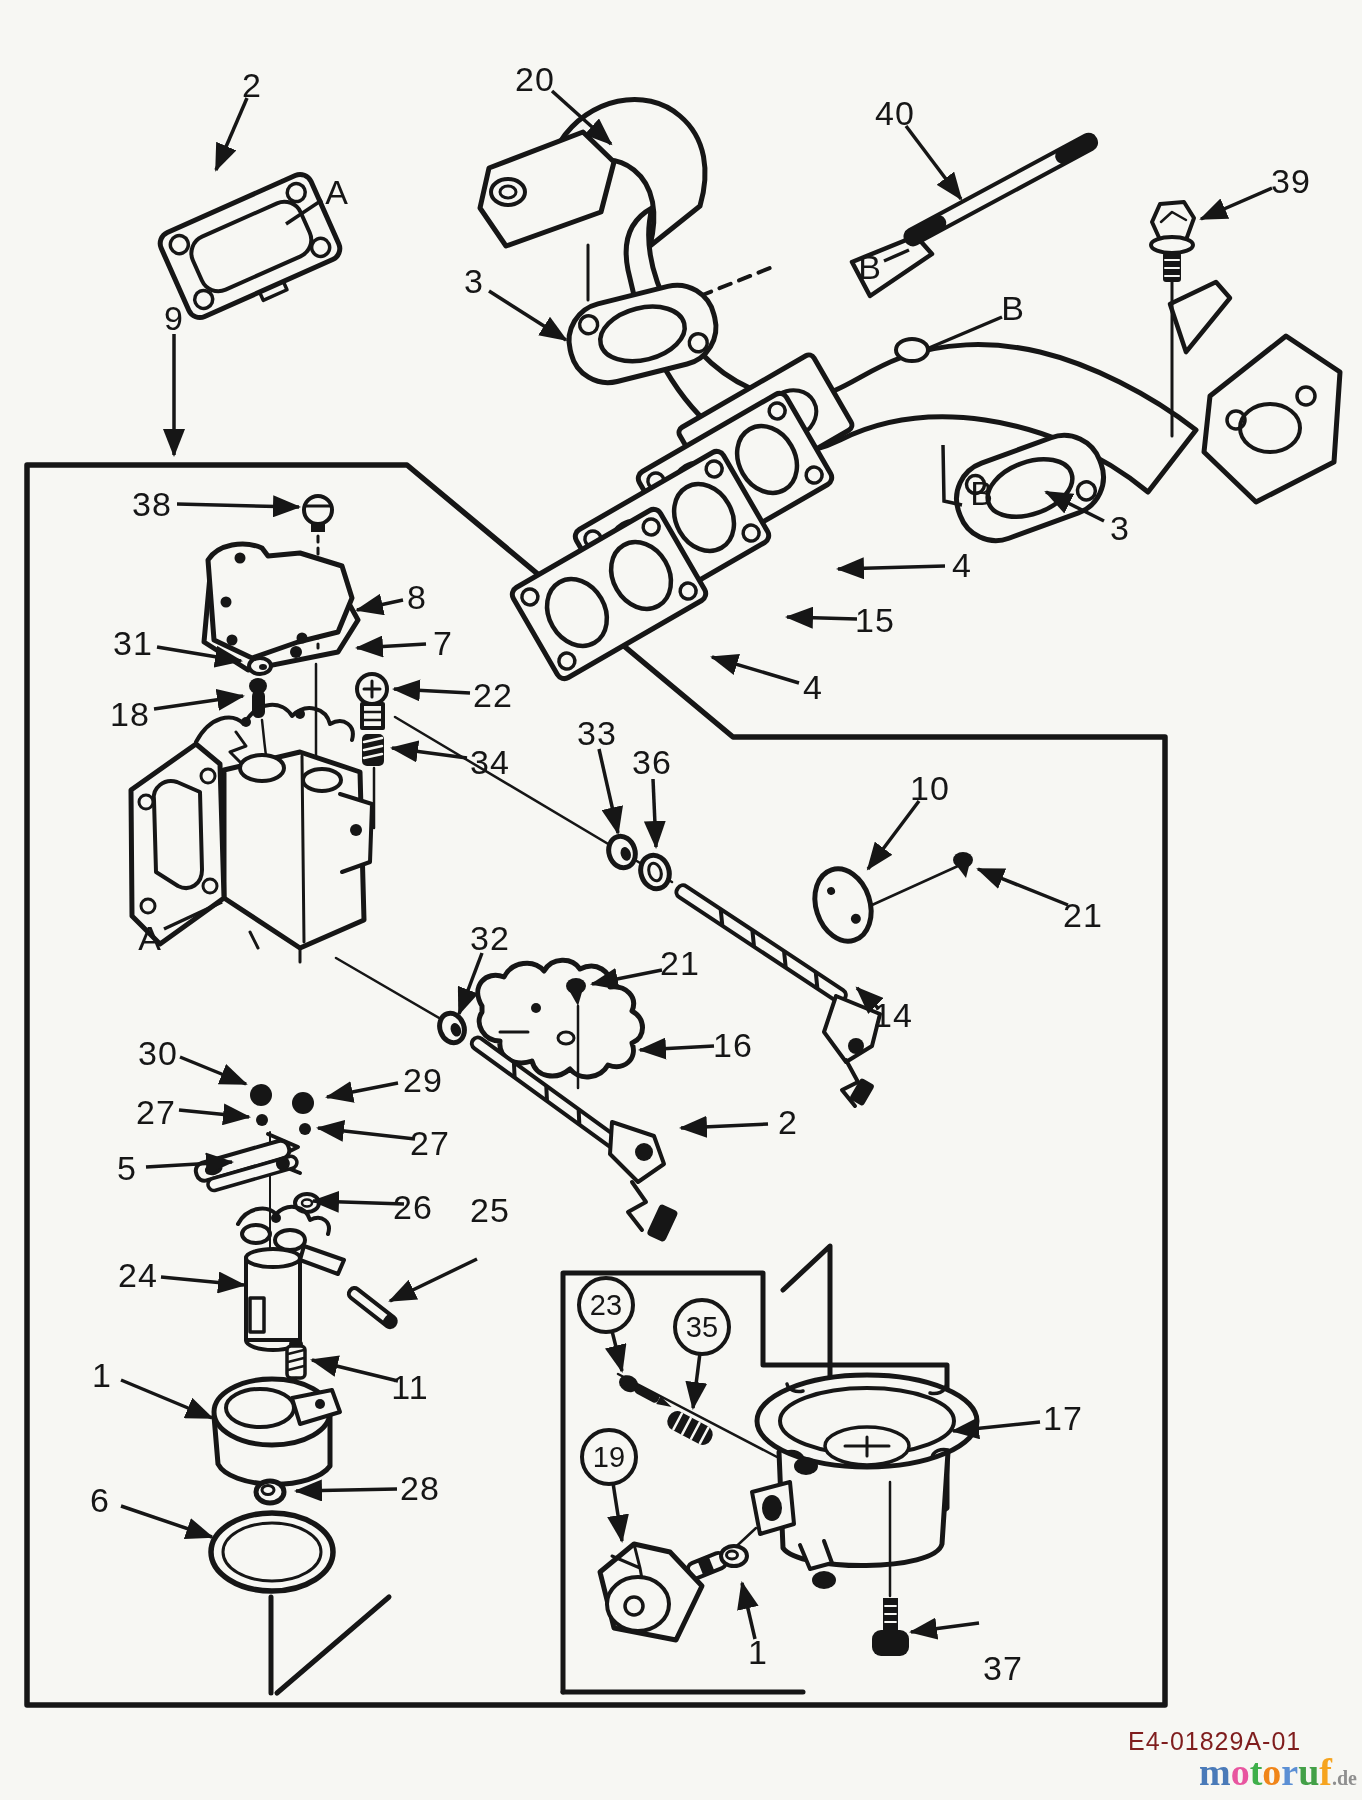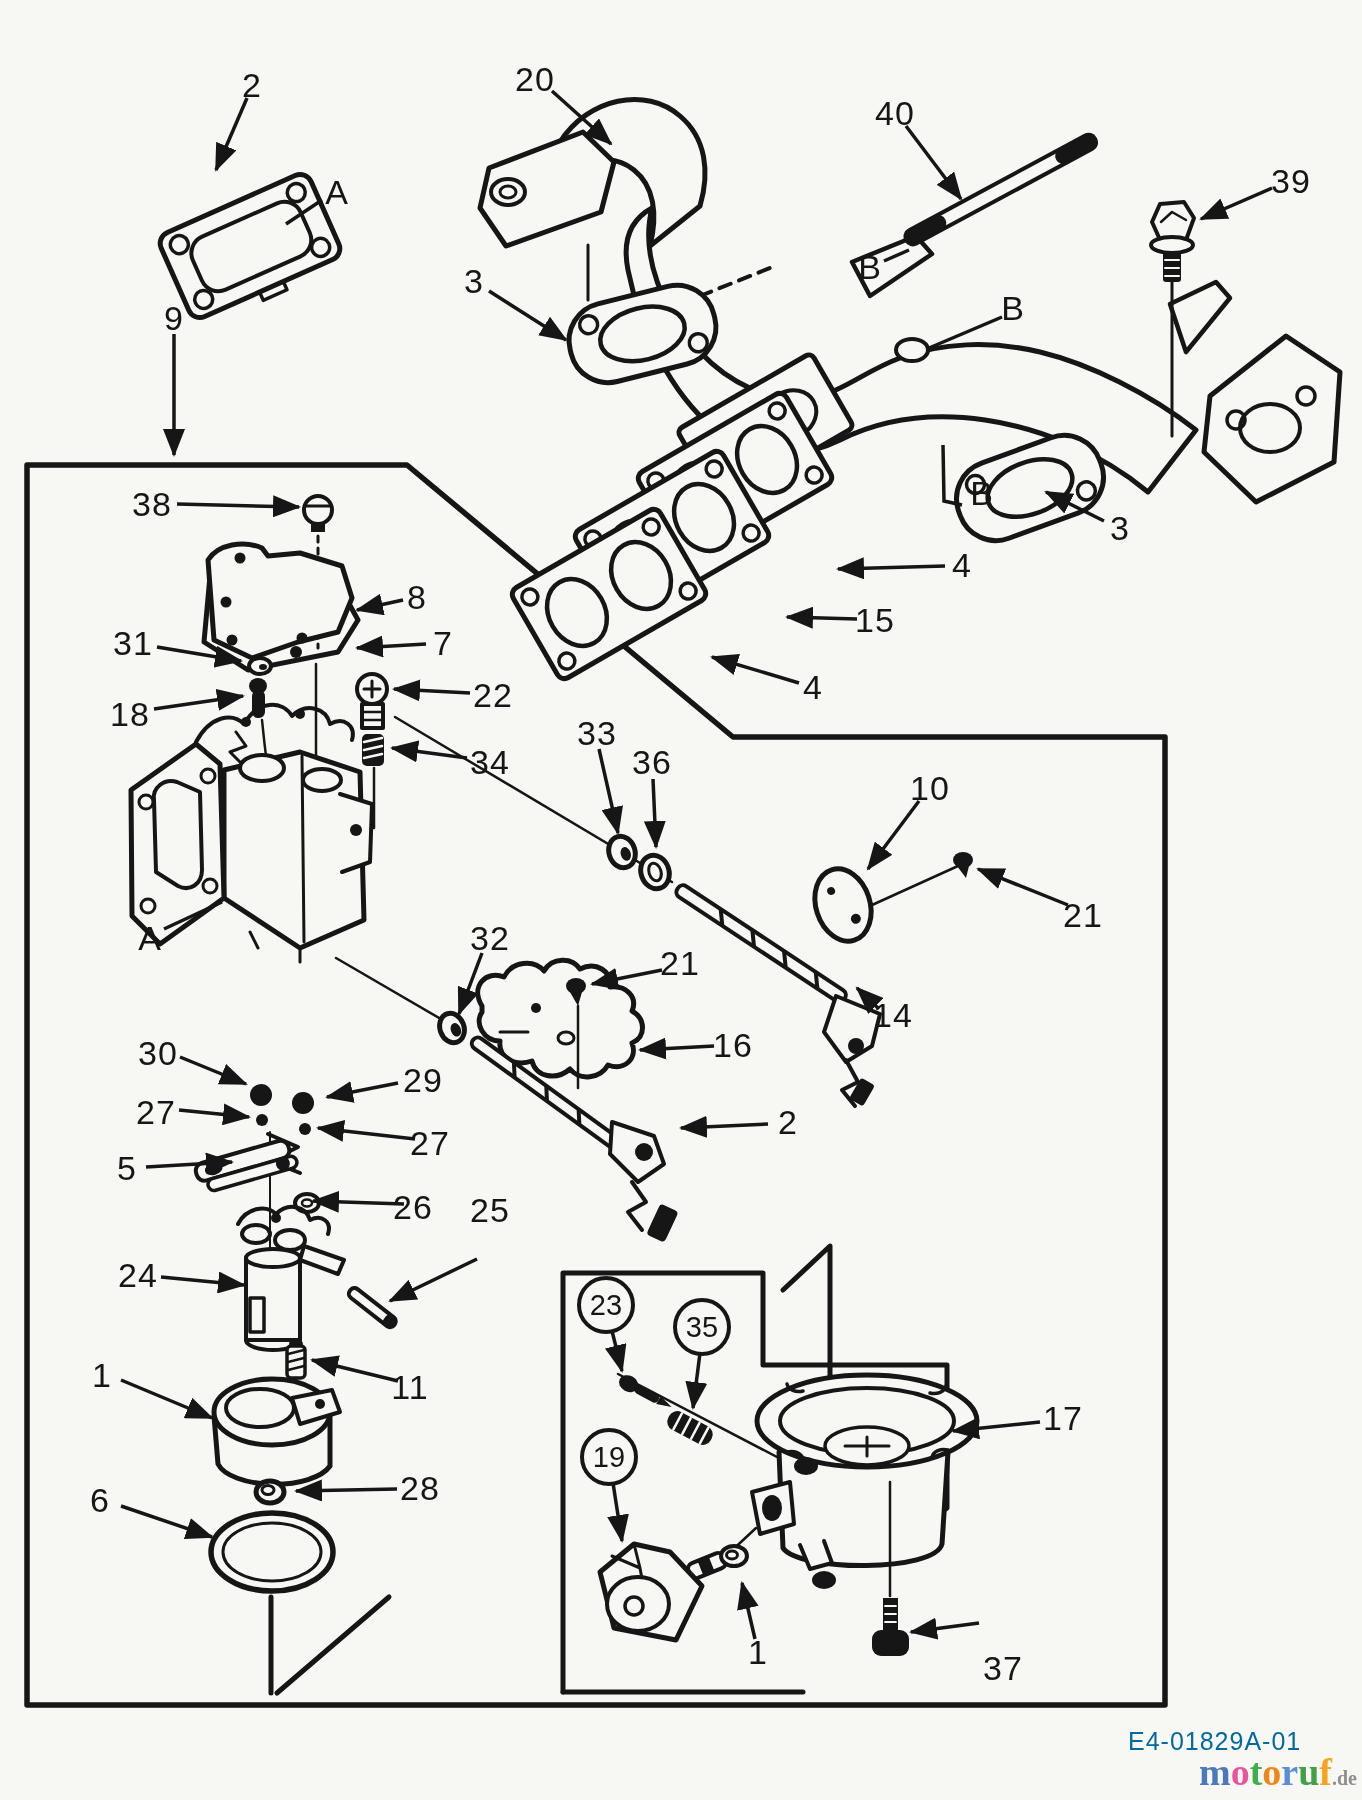--- a/index.html
+++ b/index.html
@@ -24,21 +24,21 @@
   .leader{fill:none;stroke:#161616;stroke-width:3.5px;}
   
   .note-box{
     position:absolute;left:1122px;top:45px;width:190px;
     border:2px solid #161616;background:#f7f7f3;
     padding:5px 8px;font-size:13.5px;font-weight:bold;line-height:1.35;
   }
   
   .part-number{
     position:absolute;left:1128px;top:1727px;
-    font-size:25px;color:#0369a1;letter-spacing:1px;
+    font-size:25px;color:#7f1d1d;letter-spacing:1px;
   }
   .logo{
     position:absolute;left:1199px;top:1753px;
     font-family:"Liberation Serif",serif;font-weight:bold;
     font-size:38px;line-height:1;white-space:nowrap;
   }
   .logo .suffix{font-size:20px;color:#8f8f8f;}
 </style>
 </head>
 <body>

